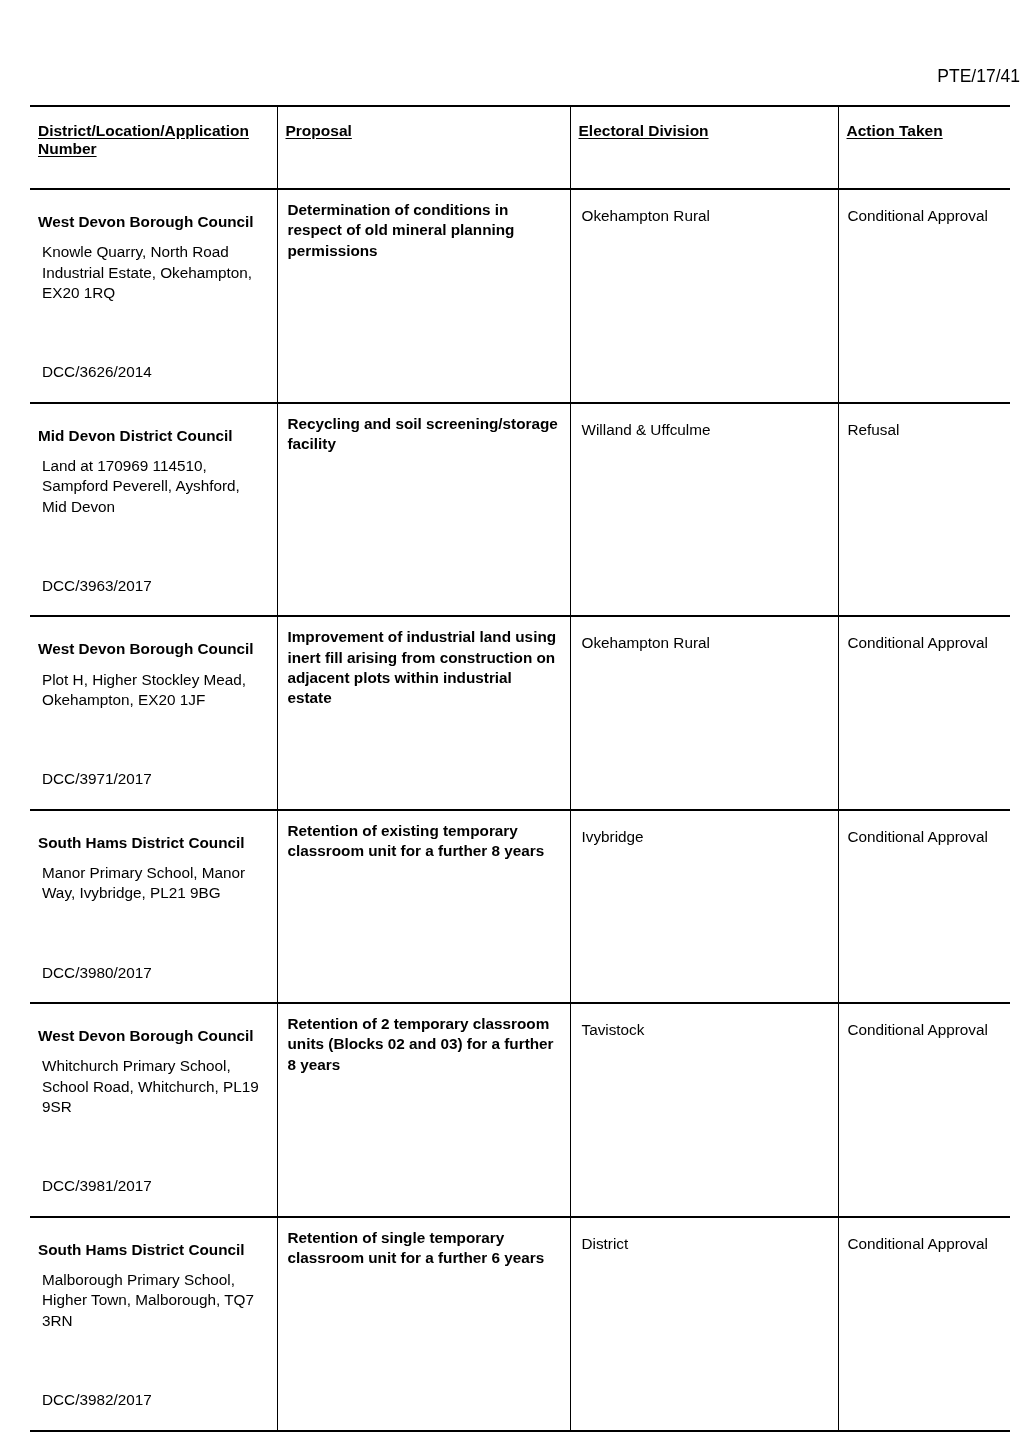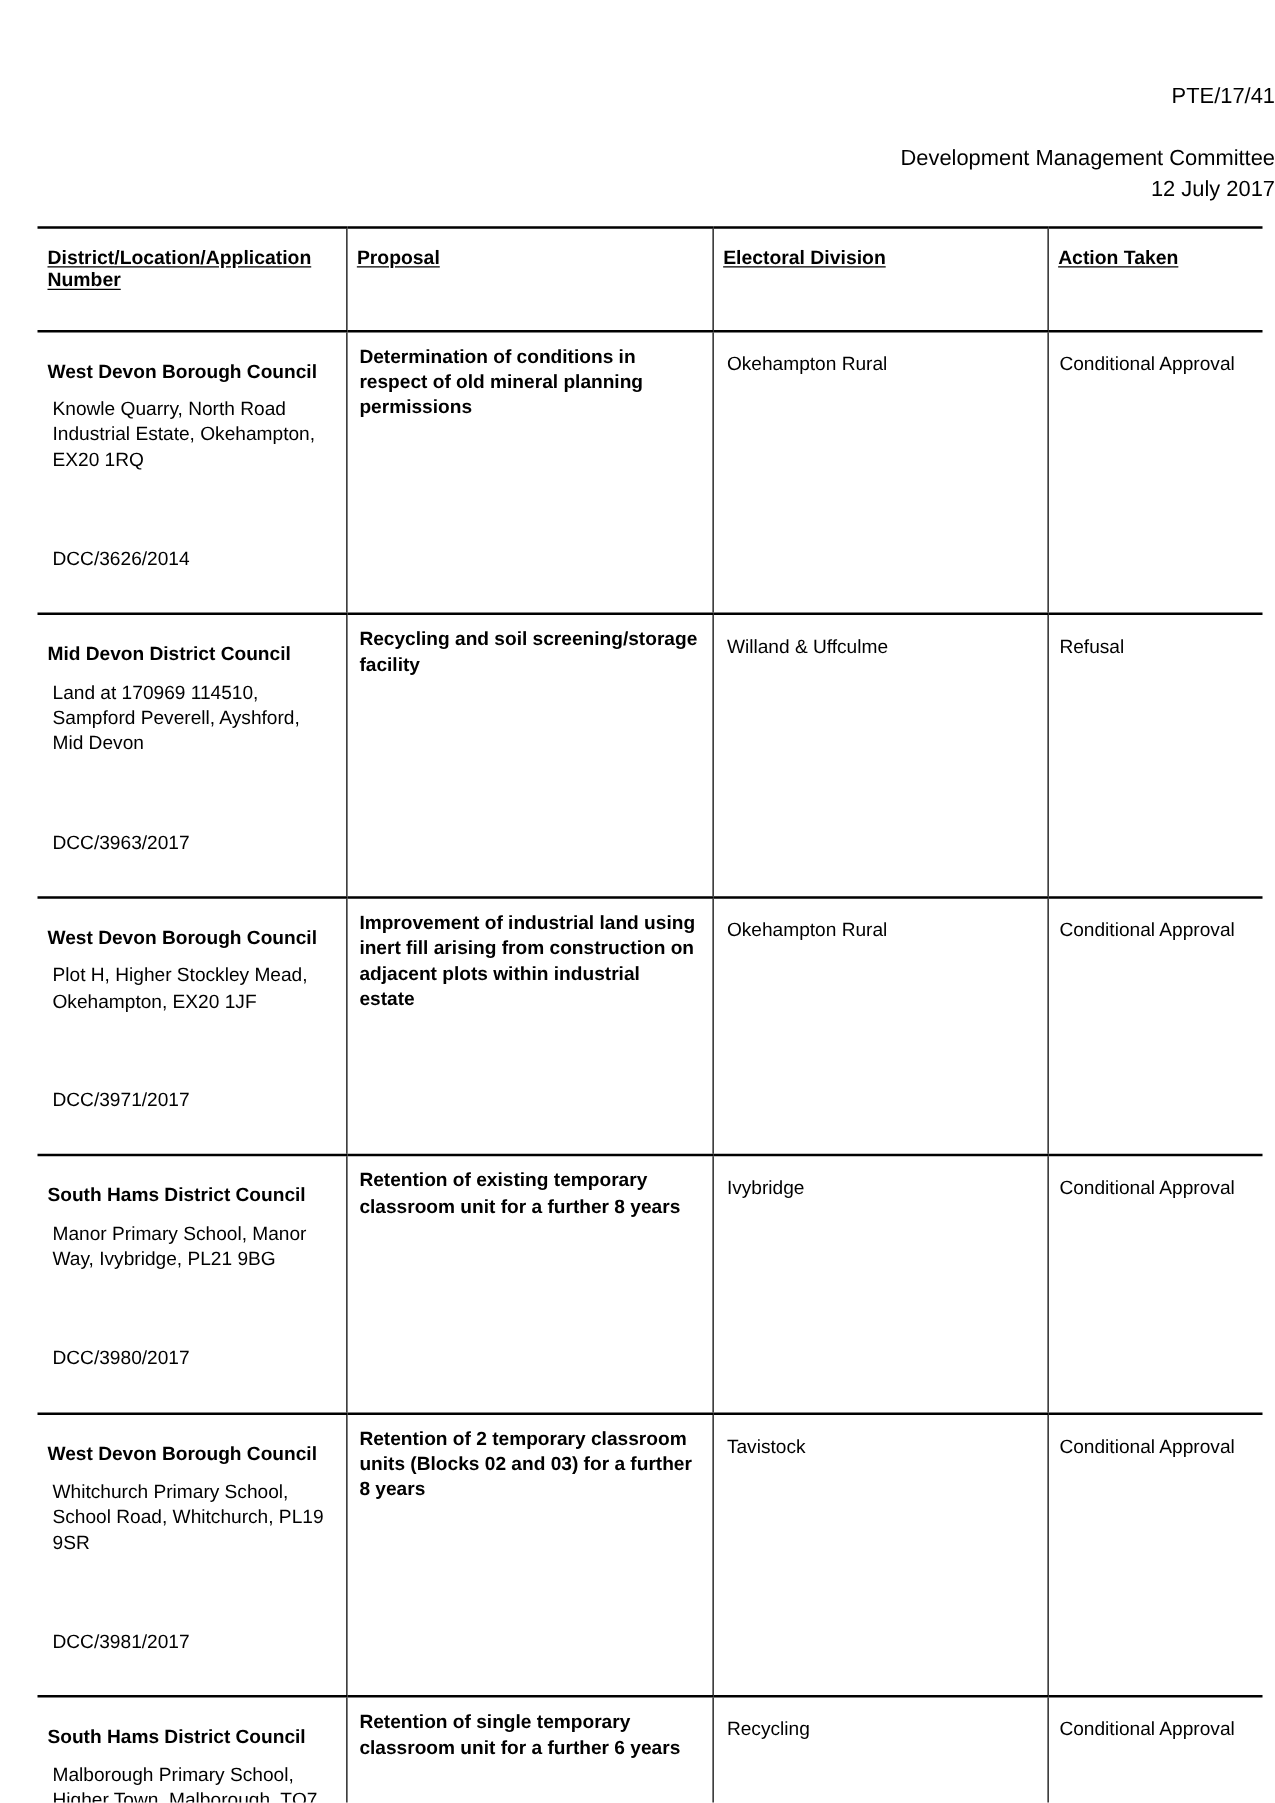--- a/index.html
+++ b/index.html
@@ -92,21 +92,21 @@
     border-bottom: 2.5px solid #000;
     padding: 0;
     vertical-align: top;
     font-size: 15.3px;
     line-height: 1.33;
   }
   table.schedule tbody tr:last-child td {
     border-bottom: 2.5px solid #000;
   }
 
-  .cell-district { padding: 22px 10px 32px 8px; min-height: 150px; box-sizing: border-box; }
+  .cell-district { padding: 22px 10px 19px 8px; min-height: 150px; box-sizing: border-box; }
   .cell-proposal { padding: 10px 10px 18px 10px; }
   .cell-division { padding: 16px 10px 18px 11px; }
   .cell-action   { padding: 16px 8px 18px 9px; }
 
   .council-name {
     font-weight: bold;
     margin: 0 0 10px 0;
   }
   .address {
     margin: 0 0 0 4px;
@@ -118,24 +118,20 @@
   .division-text { margin: 0; }
   .action-text   { margin: 0; }
 </style>
 </head>
 <body>
 
 <div class="page">
 
   <div class="doc-header">
     <p class="doc-ref">PTE/17/41</p>
-    <div class="committee-block">
-      <p class="committee-title">Development Management Committee</p>
-      <p class="committee-date">12 July 2017</p>
-    </div>
   </div>
 
 
   <div class="table-wrap">
     <table class="schedule">
       <colgroup>
         <col class="c-district">
         <col class="c-proposal">
         <col class="c-division">
         <col class="c-action">
@@ -291,21 +287,21 @@
               <p class="app-number">DCC/3982/2017</p>
             </div>
           </td>
           <td>
             <div class="cell-proposal">
               <p class="proposal-text">Retention of single temporary classroom unit for a further 6 years</p>
             </div>
           </td>
           <td>
             <div class="cell-division">
-              <p class="division-text">Recycling</p>
+              <p class="division-text">District</p>
             </div>
           </td>
           <td>
             <div class="cell-action">
               <p class="action-text">Conditional Approval</p>
             </div>
           </td>
         </tr>
 
       </tbody>

